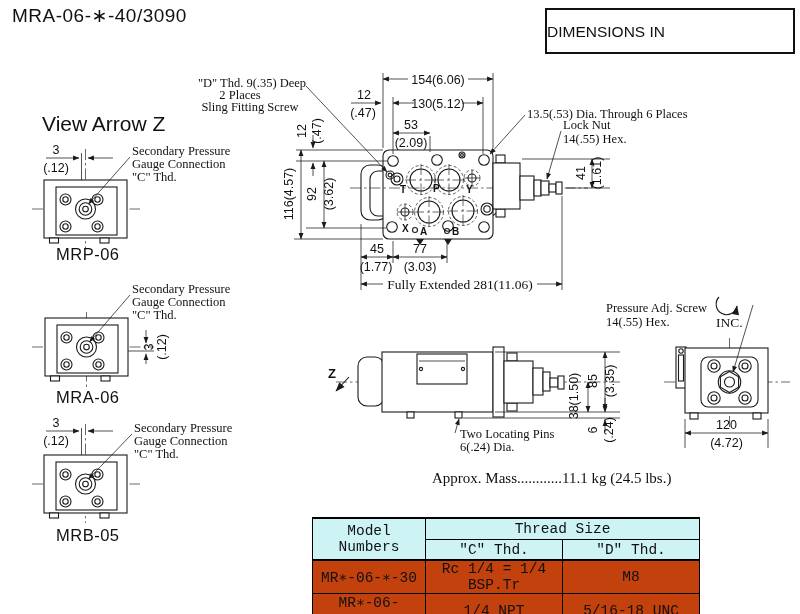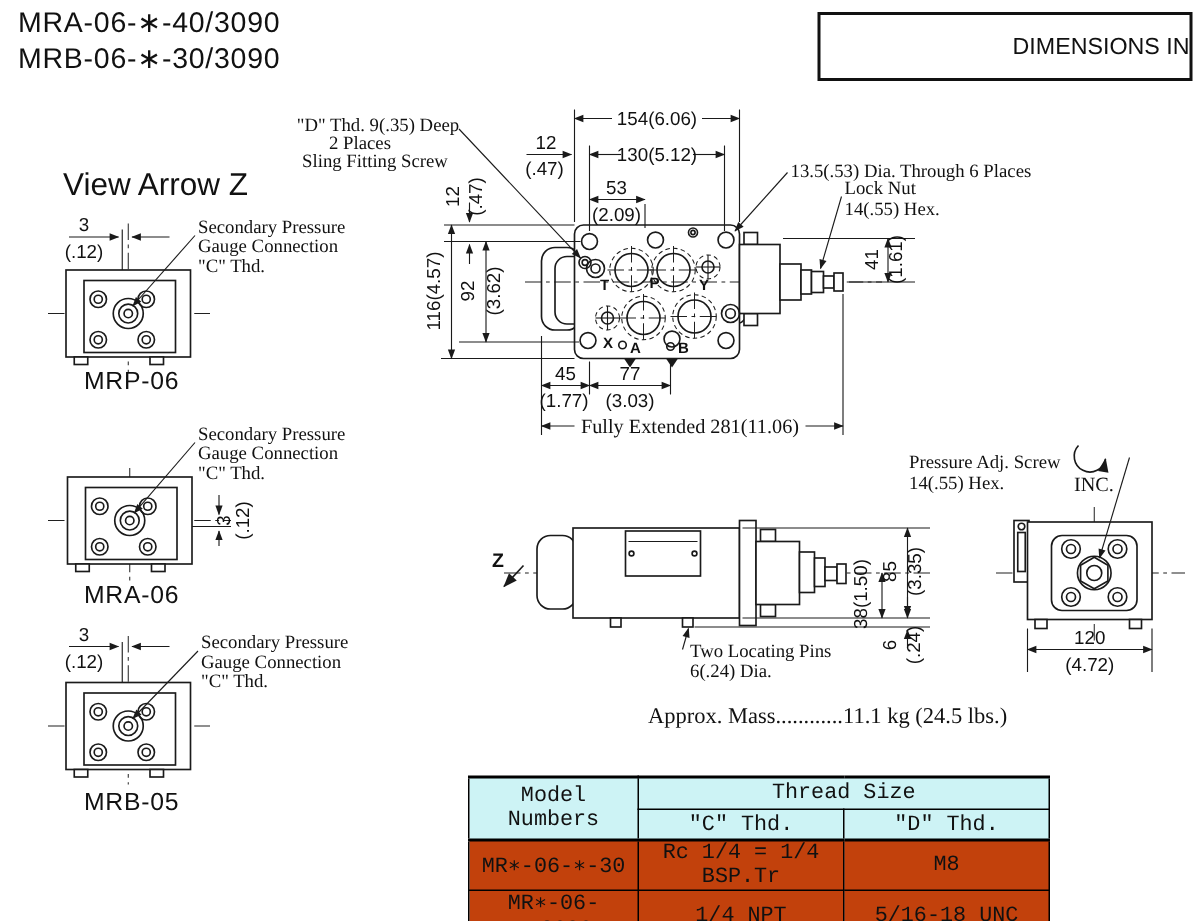--- a/index.html
+++ b/index.html
@@ -13,21 +13,21 @@
   .tf{font-family:"Liberation Serif",serif;font-size:12.5px}
   .tf13{font-family:"Liberation Serif",serif;font-size:13.5px}
   .zl{font-family:"Liberation Sans",sans-serif;font-size:13px;font-weight:bold}
   .o{stroke:#1a1a1a;stroke-width:1.1;fill:none}
   .ow{stroke:#1a1a1a;stroke-width:1.1;fill:#fff}
   .d{stroke:#1a1a1a;stroke-width:.75;fill:none}
   .c{stroke:#1a1a1a;stroke-width:.65;fill:none;stroke-dasharray:11 3 2.5 3}
   .dc{stroke:#1a1a1a;stroke-width:.7;fill:none;stroke-dasharray:3 2.2}
   .models div{font-size:19px;line-height:23.5px;letter-spacing:.5px}
   .unitbox{border:2.5px solid #111;width:246px;height:42px;display:flex;flex-direction:column;
-           justify-content:center;text-align:right;font-size:15.5px;line-height:19px}
+           justify-content:center;text-align:left;font-size:15.5px;line-height:19px}
   .viewz{font-size:21px}
   .cap{font-size:16.5px;letter-spacing:.5px}
   .mass{font-family:Liberation Serif, serif;font-size:15px}
   table.spec{border-collapse:collapse;font-family:Liberation Mono, monospace;font-size:14.5px;
              table-layout:fixed;width:388px;border-top:2.5px solid #000;border-bottom:3px solid #000}
   .spec th,.spec td{border:1px solid #000;text-align:center;padding:0}
   .spec th{background:#cdf3f5;font-weight:normal}
   .spec tr.h1 th{height:20px}
   .spec tr.sub th{height:19px;border-bottom:2.5px solid #000}
   .spec th.hm{width:112px;border-bottom:2.5px solid #000}
@@ -318,21 +318,20 @@
     <line class="d" x1="685" y1="419" x2="685" y2="448"></line>
     <line class="d" x1="768" y1="419" x2="768" y2="448"></line>
     <line class="d" x1="685" y1="433" x2="768" y2="433" marker-start="url(#ar)" marker-end="url(#ar)"></line>
     <text class="ts" x="726.5" y="429" text-anchor="middle">120</text>
     <text class="ts" x="726.5" y="447" text-anchor="middle">(4.72)</text>
   </g>
 </svg>
 
 <div class="ov models" style="left:12px;top:4px">
   <div>MRA-06-∗-40/3090</div>
-  <div>MRB-06-∗-30/3090</div>
 </div>
 
 <div class="ov unitbox" style="left:545px;top:8px">
   <div>DIMENSIONS IN</div>
 </div>
 
 <div class="ov viewz" style="left:42px;top:112px">View Arrow Z</div>
 
 <div class="ov cap" style="left:56px;top:245px">MRP-06</div>
 <div class="ov cap" style="left:56px;top:388px">MRA-06</div>

